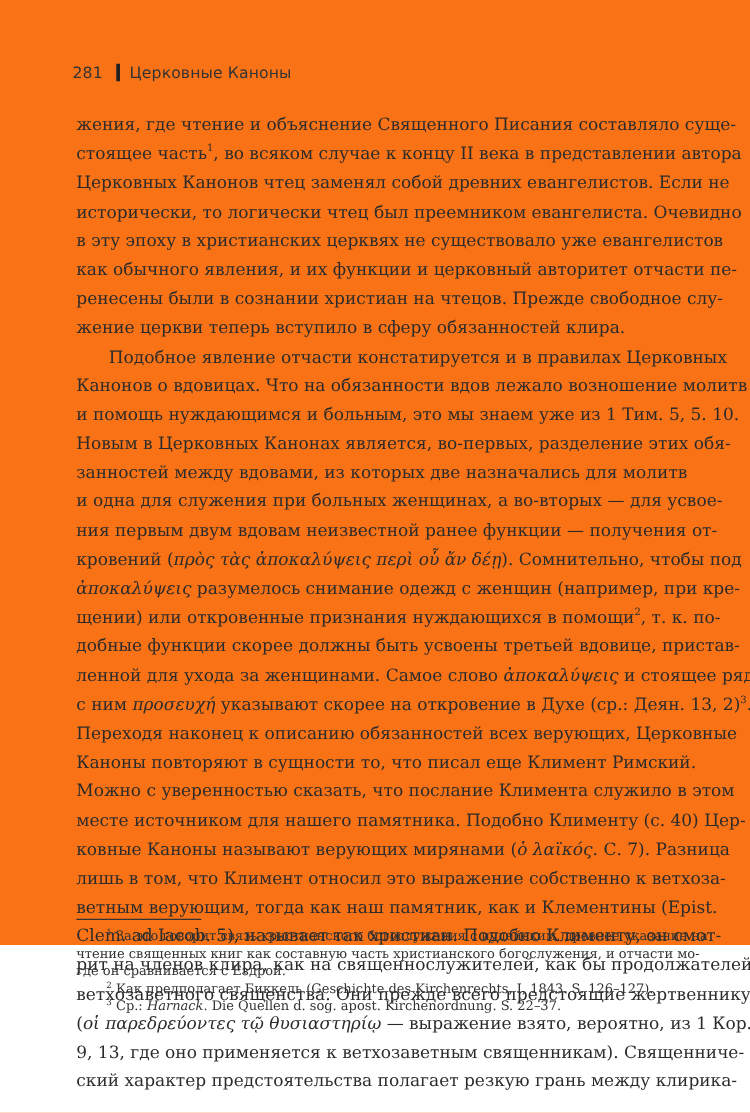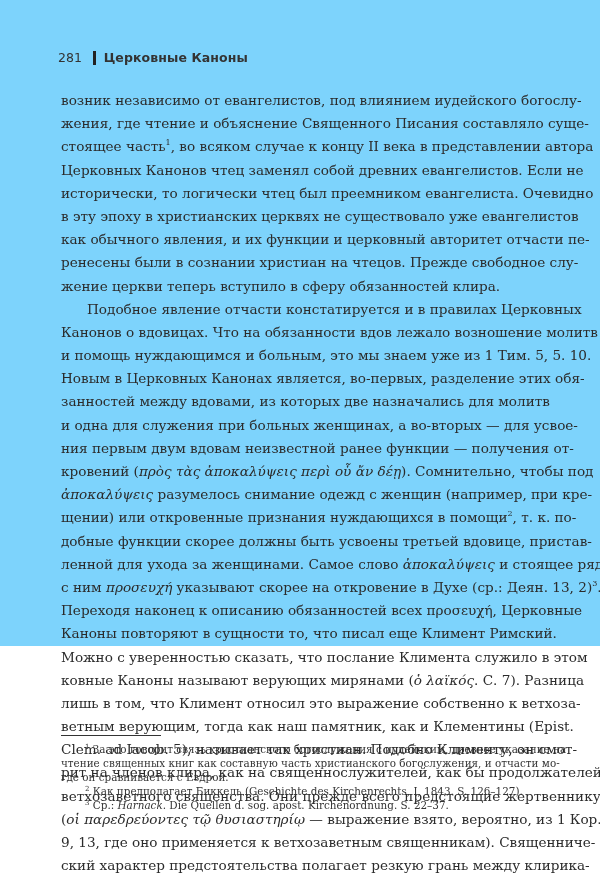--- a/index.html
+++ b/index.html
@@ -1,21 +1,21 @@
 <!DOCTYPE html>
 <html><head>
 <meta charset="utf-8">
 <style>
   html, body { margin: 0; padding: 0; background: #ffffff; }
   body { width: 600px; height: 890px; position: relative; overflow: hidden; }
-  .page { position: absolute; left: 0; top: 0; width: 600px; height: 646px; background: #7dd3fc; color: #2a2a2a; }
+  .page { position: absolute; left: 0; top: 0; width: 600px; height: 756px; background: #f97316; color: #2a2a2a; }
   .running-head { position: absolute; left: 58px; top: 50px; font-family: "DejaVu Sans", sans-serif; font-size: 12.5px; color: #333; letter-spacing: 0.1px; display: flex; align-items: center; }
   .running-head .folio { margin-right: 11px; }
   .running-head .bar { display: inline-block; width: 2.5px; height: 14px; background: #222; margin-right: 8px; }
-  .running-head .title { font-weight: bold; text-align: right; }
+  .running-head .title { font-weight: normal; text-align: right; }
   .body-text { position: absolute; left: 61px; top: 89px; width: 476px; font-family: "DejaVu Serif", serif; font-size: 13.6px; line-height: 23.2px; color: #2b2b2b; }
   .line { display: block; white-space: nowrap; text-align: justify; text-align-last: justify; height: 23.2px; overflow: visible; }
   .line.last { text-align-last: left; }
   .line.indent { padding-left: 26px; }
   sup { font-size: 8px; line-height: 0; vertical-align: 6px; }
   .greek { font-style: italic; }
   .fn-rule { position: absolute; left: 61px; top: 735px; width: 100px; height: 0; border-top: 1px solid #333; }
   .footnotes { position: absolute; left: 61px; top: 742px; width: 476px; font-family: "DejaVu Serif", serif; font-size: 10.4px; line-height: 14px; color: #333; }
   .fn-line { display: block; white-space: nowrap; text-align: justify; text-align-last: justify; height: 14px; }
   .fn-line.last { text-align-last: left; }
@@ -28,21 +28,20 @@
 
 <div class="page">
 
   <div class="running-head">
     <span class="folio">281</span>
     <span class="bar"></span>
     <span class="title">Церковные Каноны</span>
   </div>
 
   <div class="body-text">
-    <span class="line">возник независимо от евангелистов, под влиянием иудейского богослу-</span>
     <span class="line">жения, где чтение и объяснение Священного Писания составляло суще-</span>
     <span class="line"><span>стоящее часть</span><sup>1</sup><span>, во всяком случае к концу II века в представлении автора</span></span>
     <span class="line">Церковных Канонов чтец заменял собой древних евангелистов. Если не</span>
     <span class="line">исторически, то логически чтец был преемником евангелиста. Очевидно</span>
     <span class="line">в эту эпоху в христианских церквях не существовало уже евангелистов</span>
     <span class="line">как обычного явления, и их функции и церковный авторитет отчасти пе-</span>
     <span class="line">ренесены были в сознании христиан на чтецов. Прежде свободное слу-</span>
     <span class="line last">жение церкви теперь вступило в сферу обязанностей клира.</span>
 
     <span class="line indent">Подобное явление отчасти констатируется и в правилах Церковных</span>
@@ -51,23 +50,24 @@
     <span class="line">Новым в Церковных Канонах является, во-первых, разделение этих обя-</span>
     <span class="line">занностей между вдовами, из которых две назначались для молитв</span>
     <span class="line">и одна для служения при больных женщинах, а во-вторых — для усвое-</span>
     <span class="line">ния первым двум вдовам неизвестной ранее функции — получения от-</span>
     <span class="line"><span>кровений (</span><span class="greek">πρὸς τὰς ἀποκαλύψεις περὶ οὗ ἄν δέῃ</span><span>). Сомнительно, чтобы под</span></span>
     <span class="line"><span class="greek">ἀποκαλύψεις</span><span> разумелось снимание одежд с женщин (например, при кре-</span></span>
     <span class="line"><span>щении) или откровенные признания нуждающихся в помощи</span><sup>2</sup><span>, т. к. по-</span></span>
     <span class="line">добные функции скорее должны быть усвоены третьей вдовице, пристав-</span>
     <span class="line"><span>ленной для ухода за женщинами. Самое слово </span><span class="greek">ἀποκαλύψεις</span><span> и стоящее рядом</span></span>
     <span class="line"><span>с ним </span><span class="greek">προσευχή</span><span> указывают скорее на откровение в Духе (ср.: Деян. 13, 2)</span><sup>3</sup><span>.</span></span>
-    <span class="line">Переходя наконец к описанию обязанностей всех προσευχή, Церковные</span>
+    <span class="line">Переходя наконец к описанию обязанностей всех верующих, Церковные</span>
     <span class="line">Каноны повторяют в сущности то, что писал еще Климент Римский.</span>
     <span class="line">Можно с уверенностью сказать, что послание Климента служило в этом</span>
+    <span class="line">месте источником для нашего памятника. Подобно Клименту (с. 40) Цер-</span>
     <span class="line"><span>ковные Каноны называют верующих мирянами (</span><span class="greek">ὁ λαϊκός</span><span>. С. 7). Разница</span></span>
     <span class="line">лишь в том, что Климент относил это выражение собственно к ветхоза-</span>
     <span class="line">ветным верующим, тогда как наш памятник, как и Клементины (Epist.</span>
     <span class="line">Clem. ad Iacob. 5), называет так христиан. Подобно Клименту, он смот-</span>
     <span class="line">рит на членов клира, как на священнослужителей, как бы продолжателей</span>
     <span class="line">ветхозаветного священства. Они прежде всего предстоящие жертвеннику</span>
     <span class="line"><span>(</span><span class="greek">οἱ παρεδρεύοντες τῷ θυσιαστηρίῳ</span><span> — выражение взято, вероятно, из 1 Кор.</span></span>
     <span class="line">9, 13, где оно применяется к ветхозаветным священникам). Священниче-</span>
     <span class="line">ский характер предстоятельства полагает резкую грань между клирика-</span>
 

